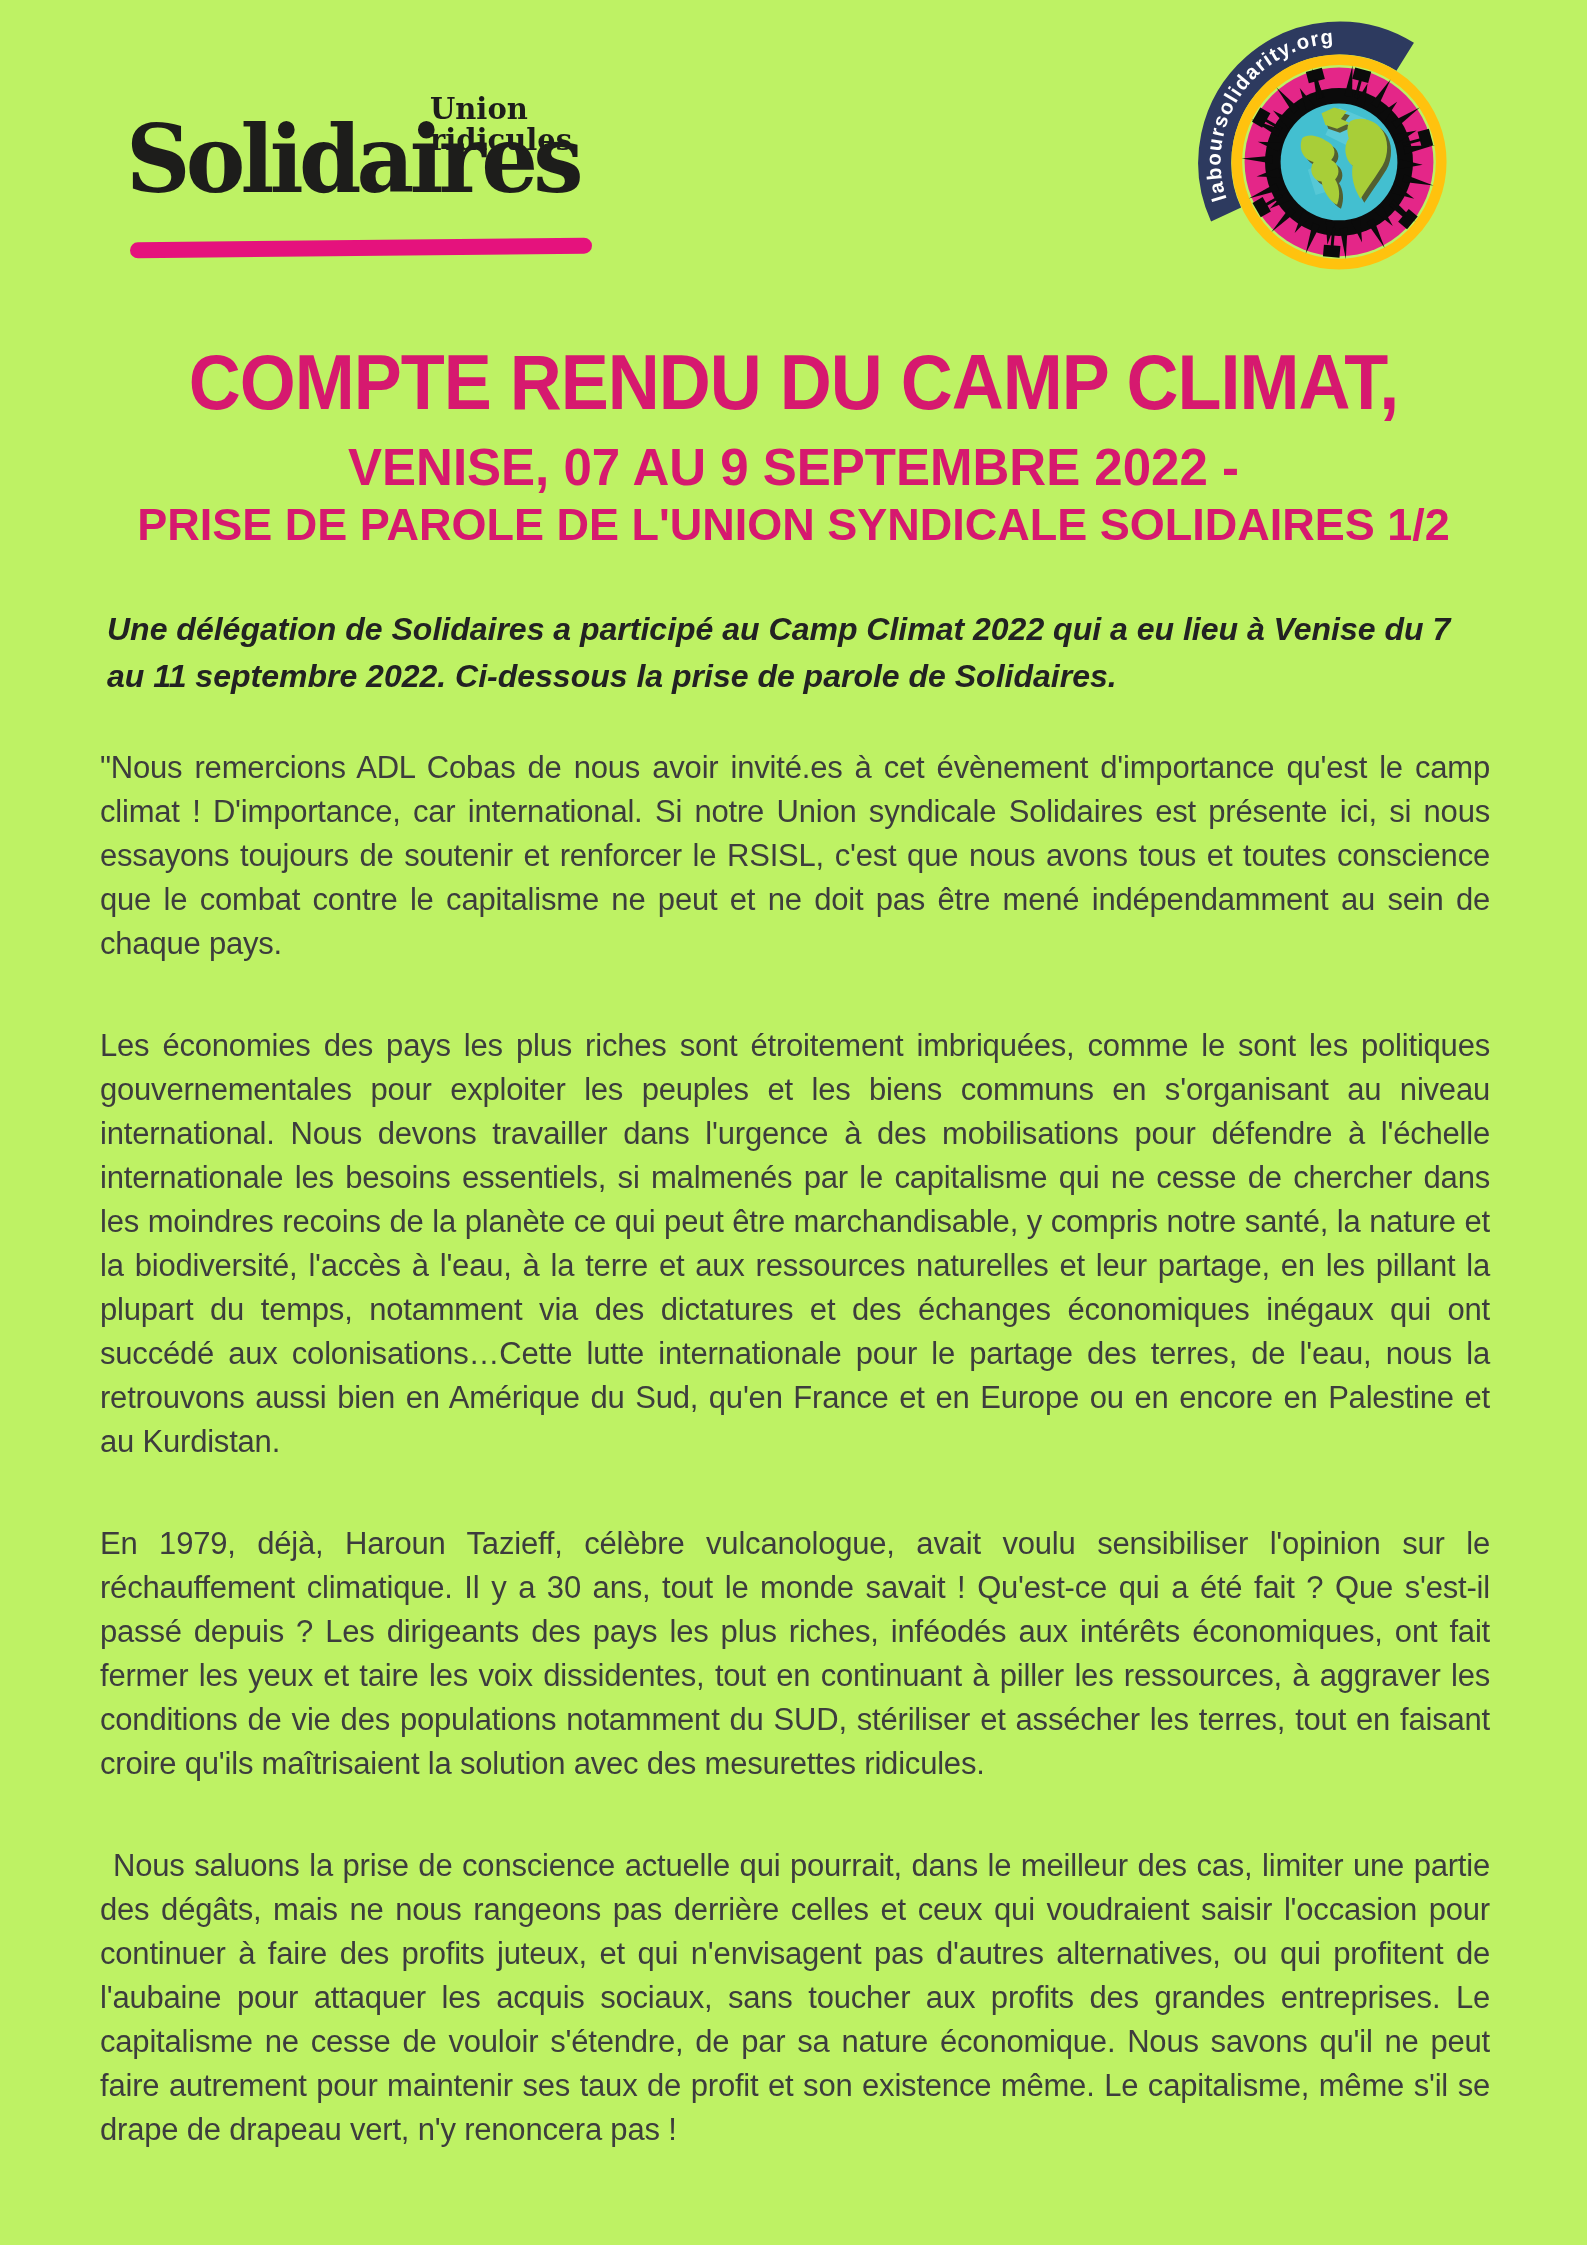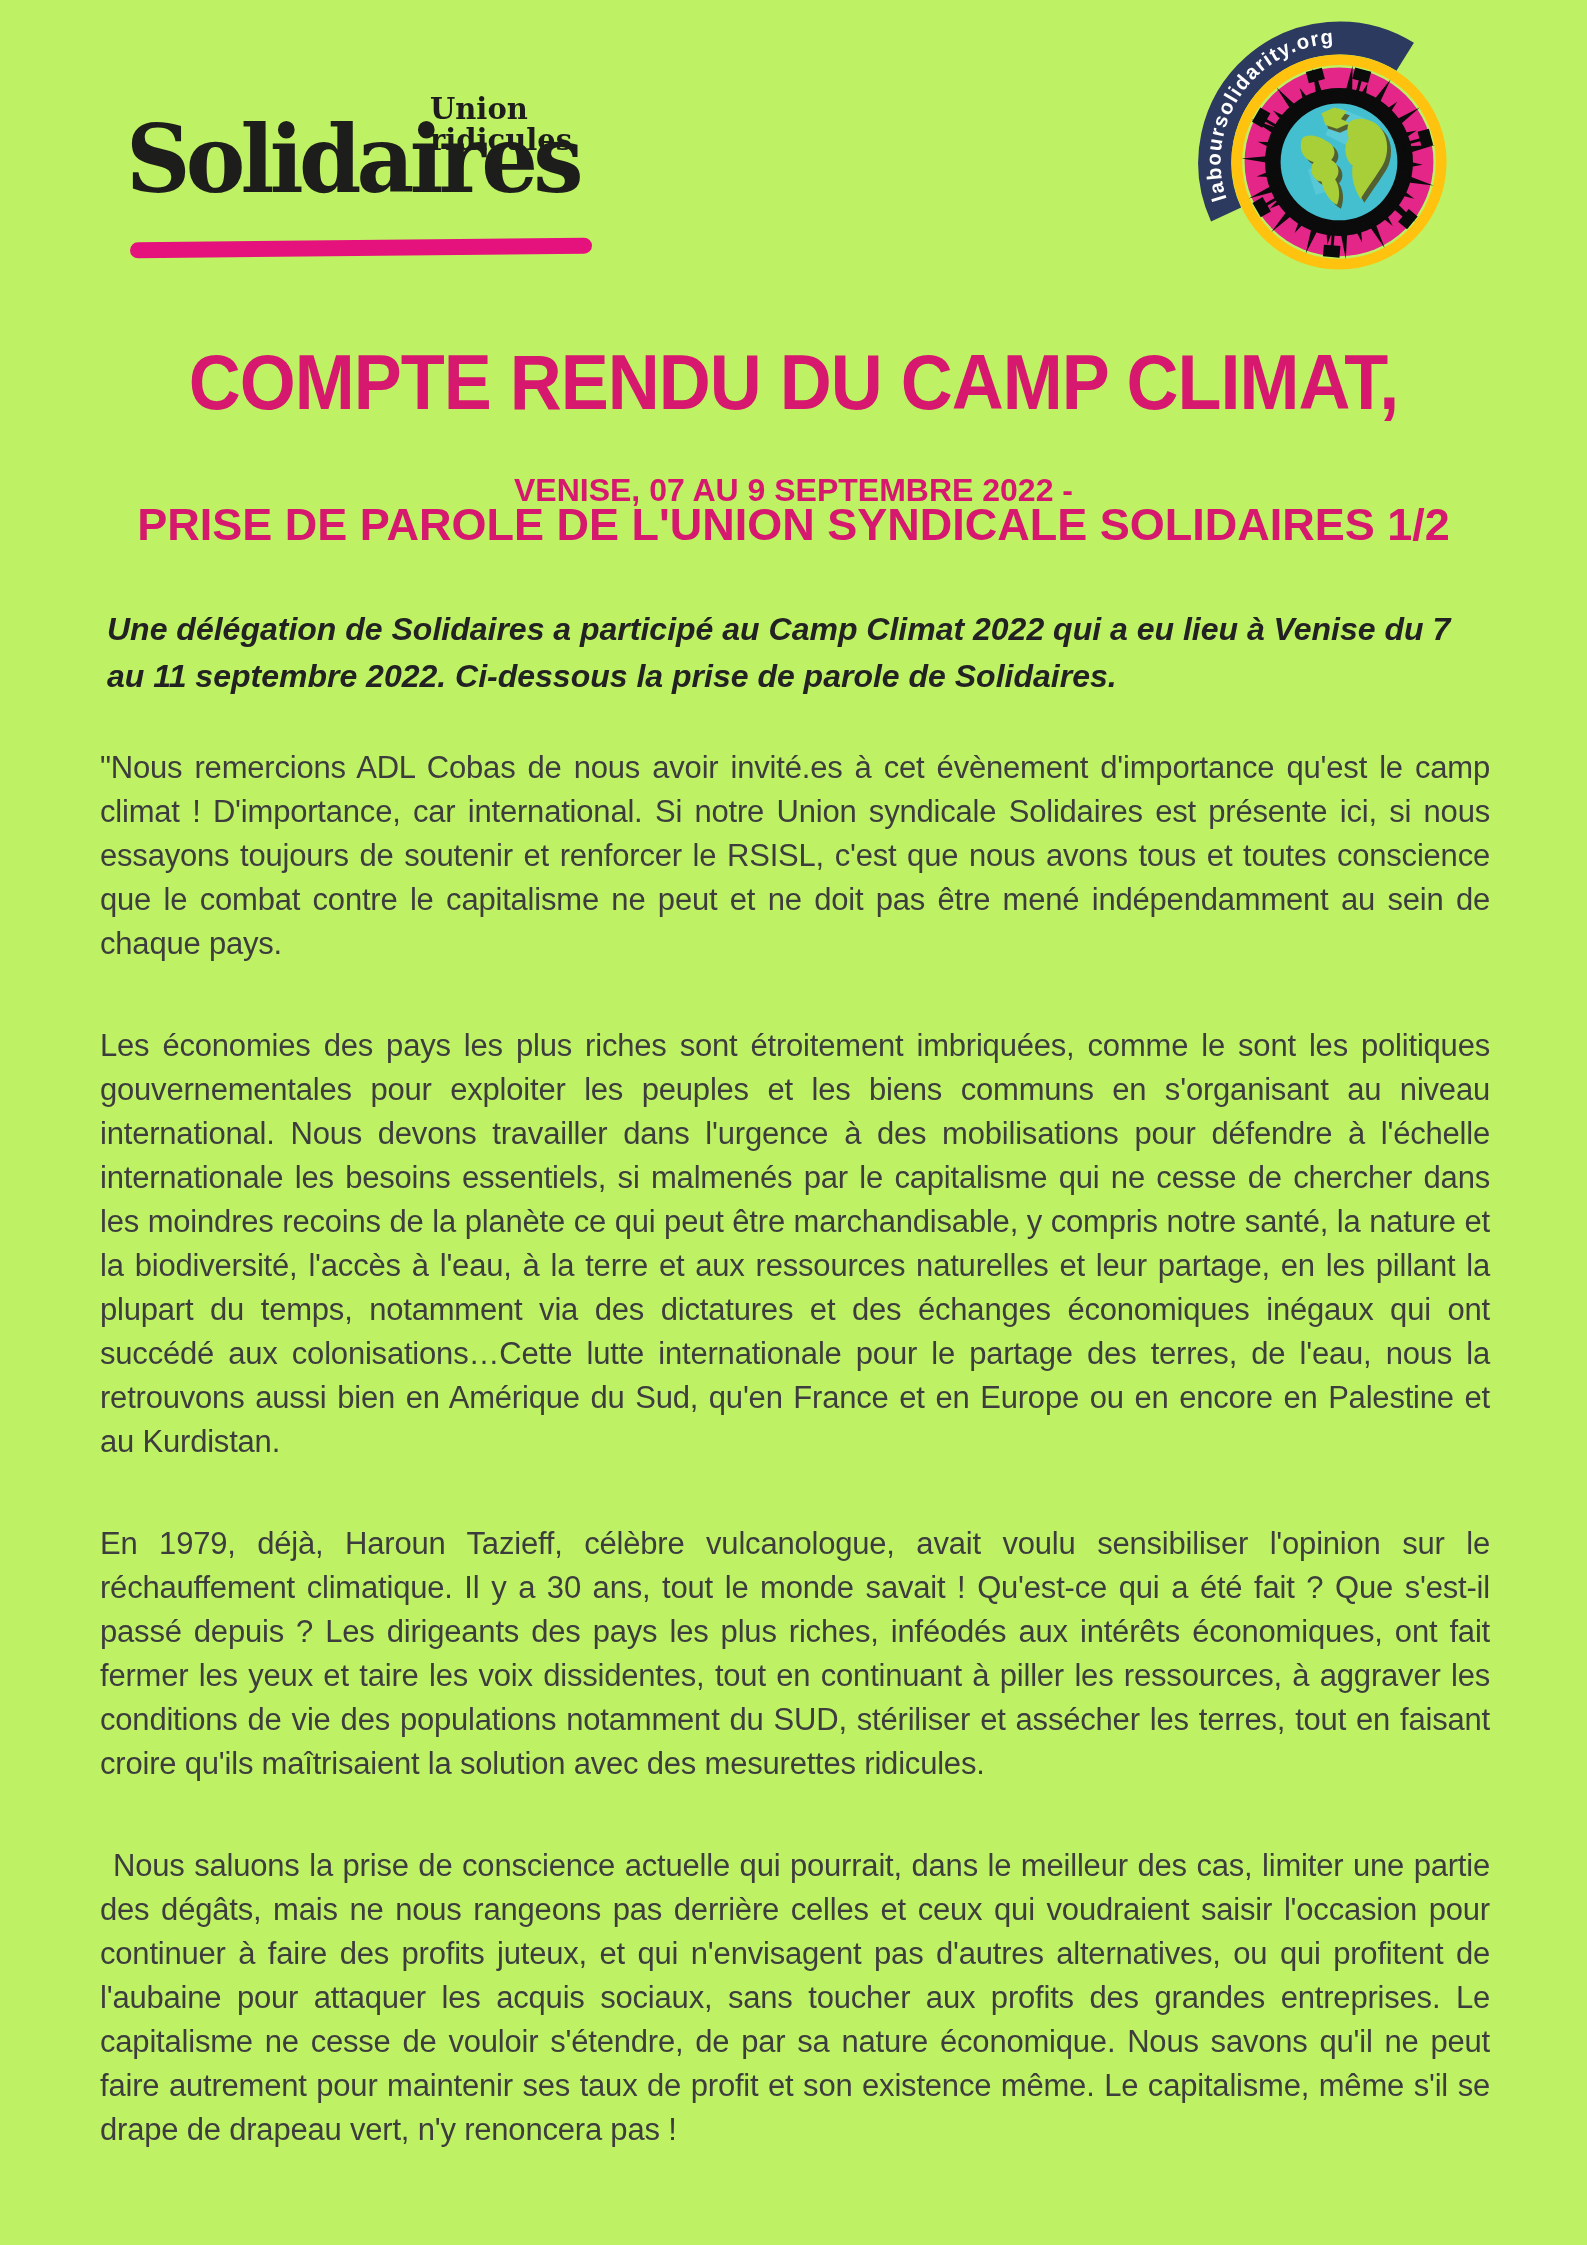--- a/index.html
+++ b/index.html
@@ -40,21 +40,21 @@
   .title-block{position:absolute;left:0;top:0;width:1587px;text-align:center;color:#d6196f;}
   .title-l1{
     position:absolute;left:0;right:0;top:330px;
     font-family:"Liberation Sans", sans-serif;
     font-weight:bold;font-size:72px;line-height:96px;
     letter-spacing:-1px;
     transform:scaleY(1.08);transform-origin:center top;
   }
   .title-l2{
     position:absolute;left:0;right:0;top:441px;
-    font-weight:bold;font-size:32px;line-height:54px;letter-spacing:0px;margin-top:22px;
+    font-weight:bold;font-size:51px;line-height:54px;letter-spacing:0px;
   }
   .title-l3{
     position:absolute;left:0;right:0;top:498px;
     font-weight:bold;font-size:45px;line-height:54px;letter-spacing:0px;
   }
 
   
   .content{
     position:absolute;left:100px;top:606px;width:1390px;
     color:#3d3d3d;

